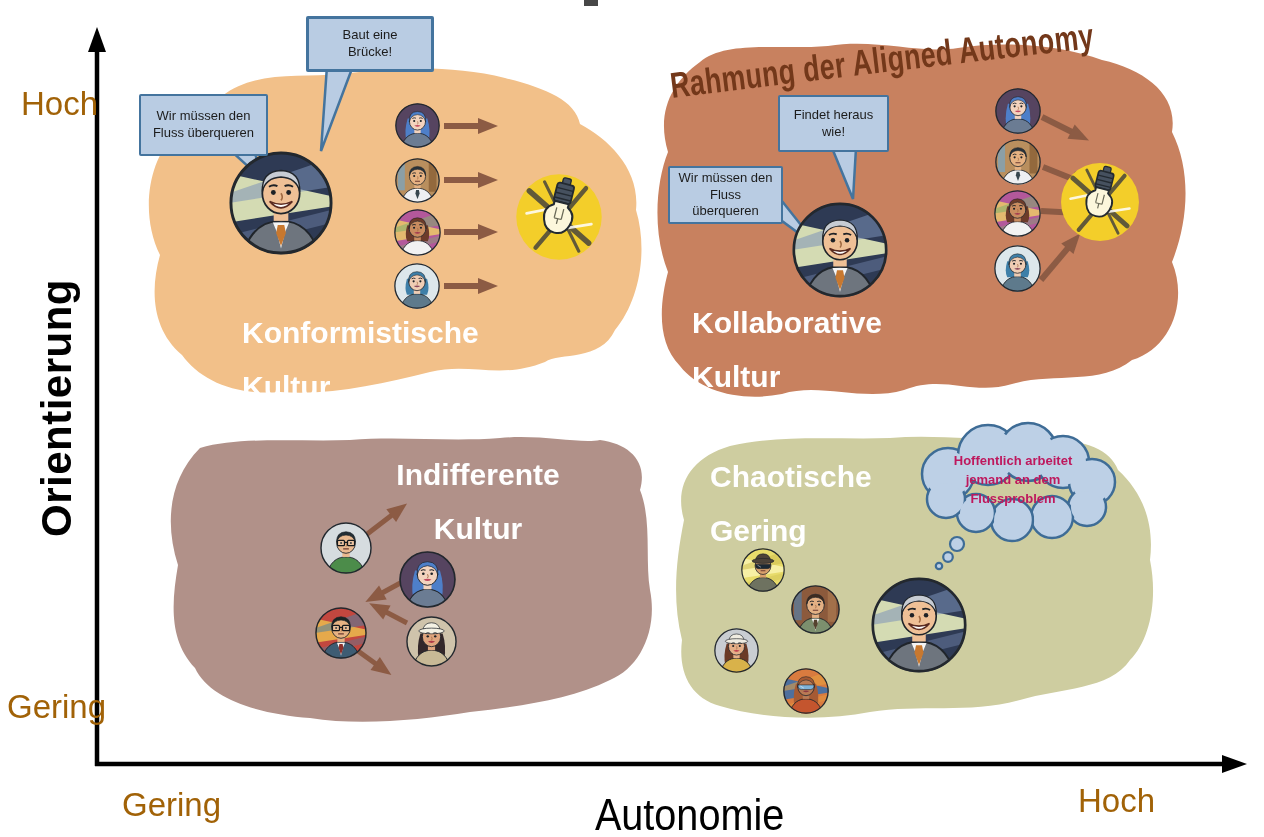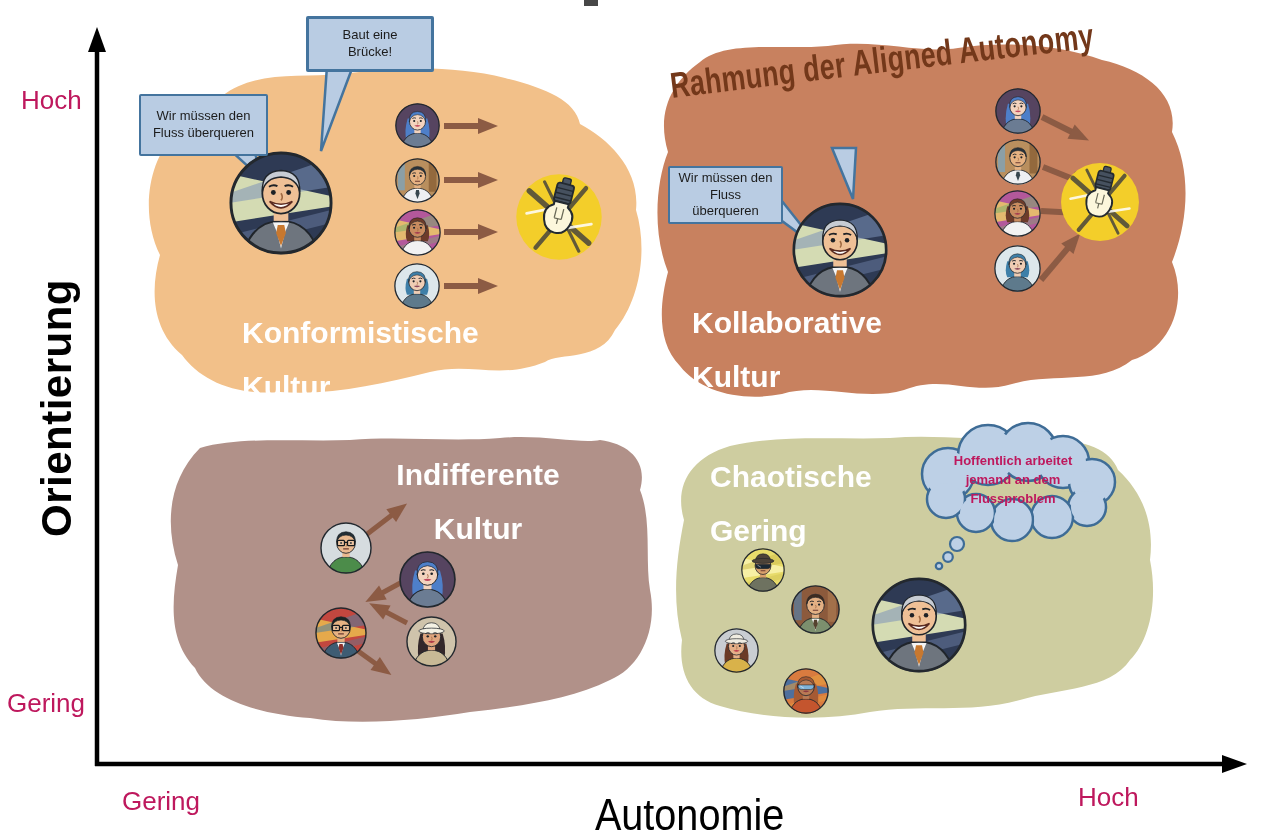--- a/index.html
+++ b/index.html
@@ -1,21 +1,21 @@
 <!DOCTYPE html>
 <html style="--quad-konformistisch: #F2C089; --quad-kollaborativ: #C8815F; --quad-indifferent: #B19189; --quad-chaotisch: #CECDA0; --bubble-fill: #B9CCE3; --bubble-border: #44749E; --cloud-fill: #BDD0E6; --cloud-border: #3E6C96; --arrow: #8C5B44; --heading: #73381A; --axis: #000000; --label-on-blob: #FFFFFF;"><head>
 <meta charset="utf-8">
 <style>
   html,body{margin:0;padding:0;background:#fff;}
   body{font-family:"Liberation Sans","DejaVu Sans",sans-serif;color:#111;}
   .stage{position:relative;width:1264px;height:837px;overflow:hidden;background:#fff;}
   .stage svg.scene{position:absolute;left:0;top:0;z-index:1;}
   .abs{position:absolute;}
   
-  .axis-sm{font-size:26px;color:#be185d;z-index:4;white-space:nowrap;}
+  .axis-sm{font-size:33px;color:#a16207;z-index:4;white-space:nowrap;}
   .y-title{z-index:4;width:260px;height:48px;left:-73px;top:384px;transform:rotate(-90deg);
            font-size:42px;font-weight:600;text-align:center;letter-spacing:.5px;color:#000;}
   .x-title{z-index:4;left:540px;top:789px;width:300px;text-align:center;font-size:45px;font-weight:500;color:#000;}
   .x-title .cond{display:inline-block;transform:scaleX(.88);}
   
   .quad-label{z-index:4;color:var(--label-on-blob,#fff);font-size:30px;line-height:1.8;font-weight:700;}
   
   .bubble{z-index:5;background:var(--bubble-fill);border:2.5px solid var(--bubble-border);
           border-radius:2px;display:flex;align-items:center;justify-content:center;
           text-align:center;font-size:13px;line-height:1.3;color:#1c1c1c;box-sizing:border-box;}
@@ -669,20 +669,23 @@
         <circle cx="32" cy="32" r="30.8" fill="none" stroke="#23282e" stroke-width="1.8"></circle>
       </svg>
     </span>
 
   <div class="bubble thick abs" style="left:306px;top:16px;width:128px;height:56px;padding:0 26px;">
     <span>Baut eine Brücke!</span>
   </div>
   <div class="bubble abs" style="left:139px;top:94px;width:129px;height:62px;padding:0 8px;">
     <span>Wir müssen den Fluss überqueren</span>
   </div>
+  <div class="bubble abs" style="left:778px;top:95px;width:111px;height:57px;padding:0 10px;">
+    <span>Findet heraus wie!</span>
+  </div>
   <div class="bubble abs" style="left:668px;top:166px;width:115px;height:58px;padding:0 8px;">
     <span>Wir müssen den Fluss überqueren</span>
   </div>
 
   <div class="cloud-text abs" style="left:942px;top:452px;width:142px;">Hoffentlich arbeitet jemand an dem Flussproblem</div>
 
   <div class="quad-label abs" style="left:242px;top:306px;width:250px;">Konformistische Kultur</div>
   <div class="quad-label abs" style="left:692px;top:296px;width:210px;">Kollaborative Kultur</div>
   <div class="quad-label abs" style="left:353px;top:448px;width:250px;text-align:center;">Indifferente Kultur</div>
   <div class="quad-label abs" style="left:710px;top:450px;width:170px;">Chaotische Gering</div>

